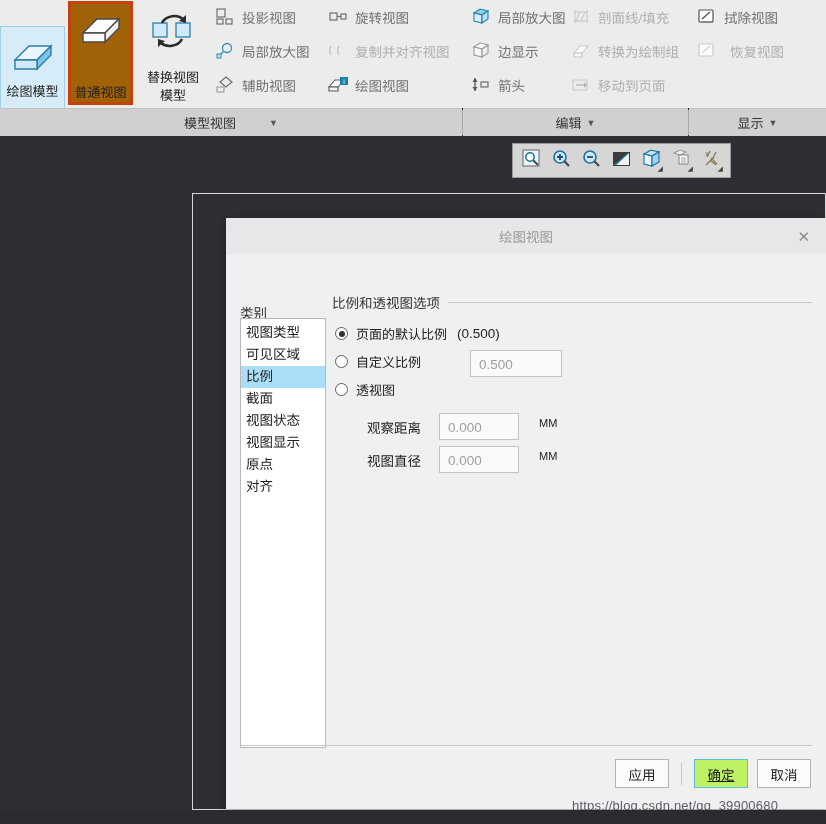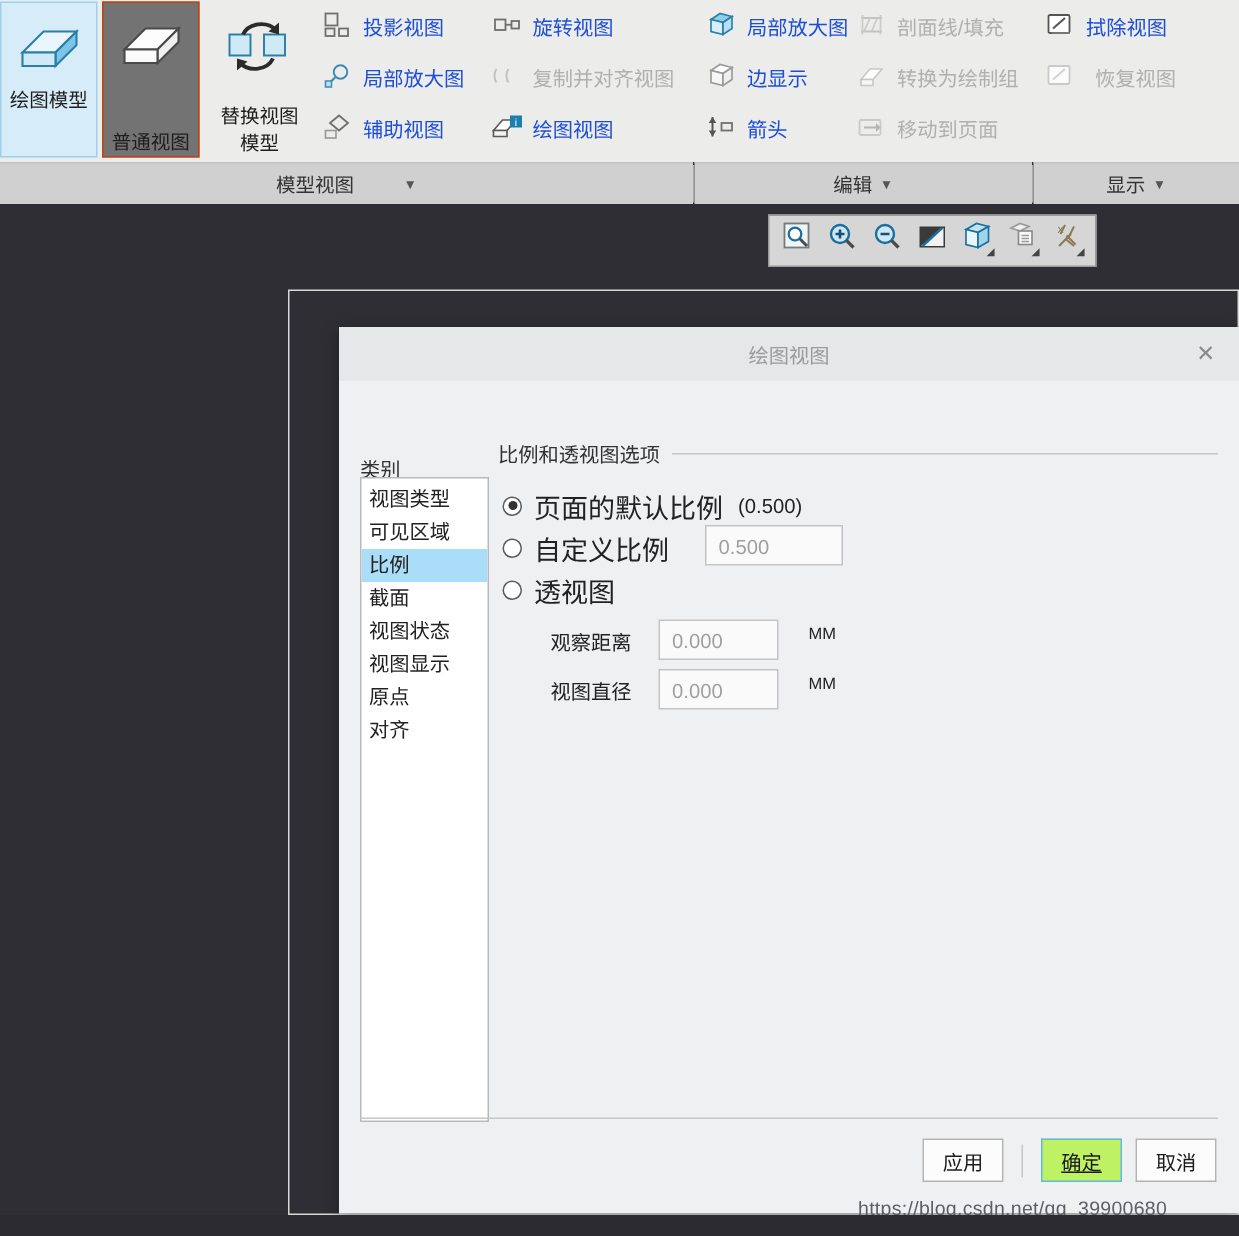--- a/index.html
+++ b/index.html
@@ -27,30 +27,30 @@
     position: absolute; top: 1px;
     width: 65px; height: 104px;
     box-sizing: border-box;
     display: flex; flex-direction: column;
     align-items: center; justify-content: flex-start;
     padding-top: 6px;
     font-size: 13px; color: #1e1e1e; line-height: 18px;
     text-align: center;
     cursor: default;
   }
-  .bigbtn.sel   { background: #d6ecf8; border: 1px solid #9fd0ea; }
-  .bigbtn.press { background: #737373; border: 1px solid #c2410c; gap: 32px; }
+  .bigbtn.sel   { background: #d6ecf8; border: 1px solid #9fd0ea; margin-top: 25px; }
+  .bigbtn.press { background: #a16207; border: 3px solid #c2410c; gap: 32px; }
   .bigbtn .bi { height: 50px; display:flex; align-items:center; justify-content:center; }
   .bigbtn .lbl { white-space: pre-line; }
 
   
   .smallbtn {
     position: absolute; height: 28px;
     display: flex; align-items: center; gap: 6px;
-    font-size: 13.5px; color: #1d4ed8;
+    font-size: 13.5px; color: #737373;
     padding-left: 2px; box-sizing: border-box;
     cursor: default; white-space: nowrap;
   }
   .smallbtn.dis { color: #b0b0b0; }
   .smallbtn .si { width: 22px; height: 20px; display:flex; align-items:center; justify-content:center; flex:none; }
 
   
   .gfooter {
     position: absolute; top: 108px; height: 28px;
     background: #d0d0d0;
@@ -141,21 +141,21 @@
     width: 13px; height: 13px; border-radius: 50%;
     border: 1px solid #5a5a5a; background: #fff;
     box-sizing: border-box; position: relative; flex: none;
     cursor: default;
   }
   .radio.on::after {
     content: ""; position: absolute;
     left: 50%; top: 50%; transform: translate(-50%,-50%);
     width: 6px; height: 6px; border-radius: 50%; background: #333;
   }
-  .rtxt { font-size: 18px; color: #222; margin-left: 8px; white-space: nowrap; }
+  .rtxt { font-size: 13px; color: #222; margin-left: 8px; white-space: nowrap; }
   .rval { font-size: 13.5px; color: #222; margin-left: 10px; }
 
   .fld {
     border: 1px solid #c3c3c3; background: #fafafa;
     height: 27px; line-height: 27px;
     font-size: 13.5px; color: #9f9f9f;
     padding: 0 8px; box-sizing: border-box;
     cursor: text;
   }
   .flbl { font-size: 13.5px; color: #222; white-space: nowrap; }

